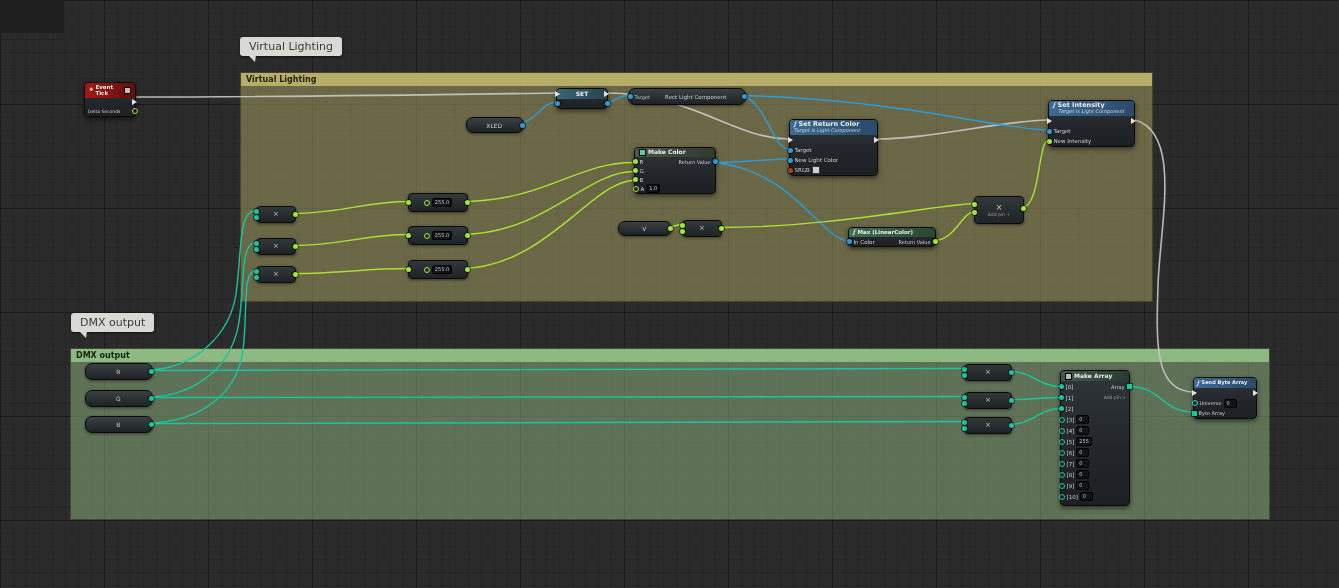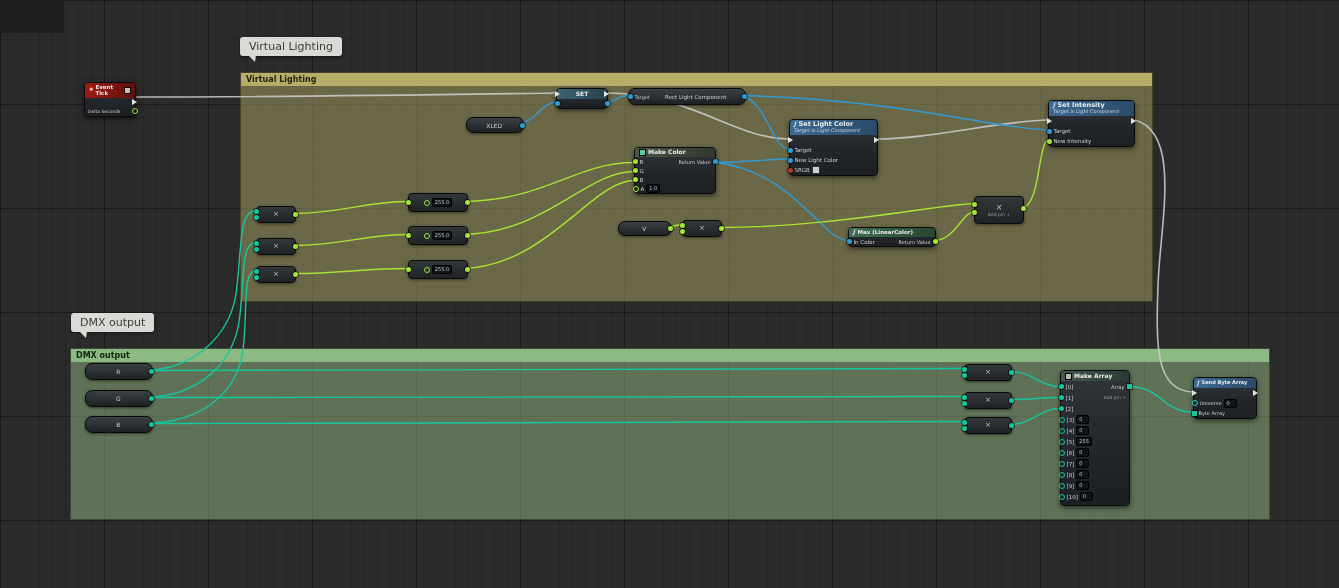--- a/index.html
+++ b/index.html
@@ -193,21 +193,21 @@
     <span class="pin lp hollow b-float"></span>
     <span>A</span>
     <span class="valbox">1.0</span>
   </div>
 </div>
 
 <div class="node" style="left:789px;top:119px;width:87px;">
   <div class="nhead h-func" style="display:block;padding:1px 4px;">
     <div style="display:flex;align-items:center;gap:2px;">
       <span class="ficon">ƒ</span>
-      <span>Set Light Color</span>
+      <span>Set Return Color</span>
     </div>
     <div class="nsub">Target is Light Component</div>
   </div>
   <div class="row row10">
     <span class="exec lp"></span>
     <span class="grow"></span>
     <span class="exec rp"></span>
   </div>
   <div class="row row10">
     <span class="pin lp p-obj"></span>
@@ -218,21 +218,21 @@
     <span>New Light Color</span>
   </div>
   <div class="row row10">
     <span class="pin lp p-bool"></span>
     <span>SRGB</span>
     <span class="chkbox"></span>
   </div>
 </div>
 
 <div class="node" style="left:1048px;top:100px;width:85px;">
-  <div class="nhead h-func" style="display:block;padding:1px 4px;">
+  <div class="nhead h-func" style="display:block;padding:1px 4px;text-align:center;">
     <div style="display:flex;align-items:center;gap:2px;">
       <span class="ficon">ƒ</span>
       <span>Set Intensity</span>
     </div>
     <div class="nsub">Target is Light Component</div>
   </div>
   <div class="row row10">
     <span class="exec lp"></span>
     <span class="grow"></span>
     <span class="exec rp"></span>

